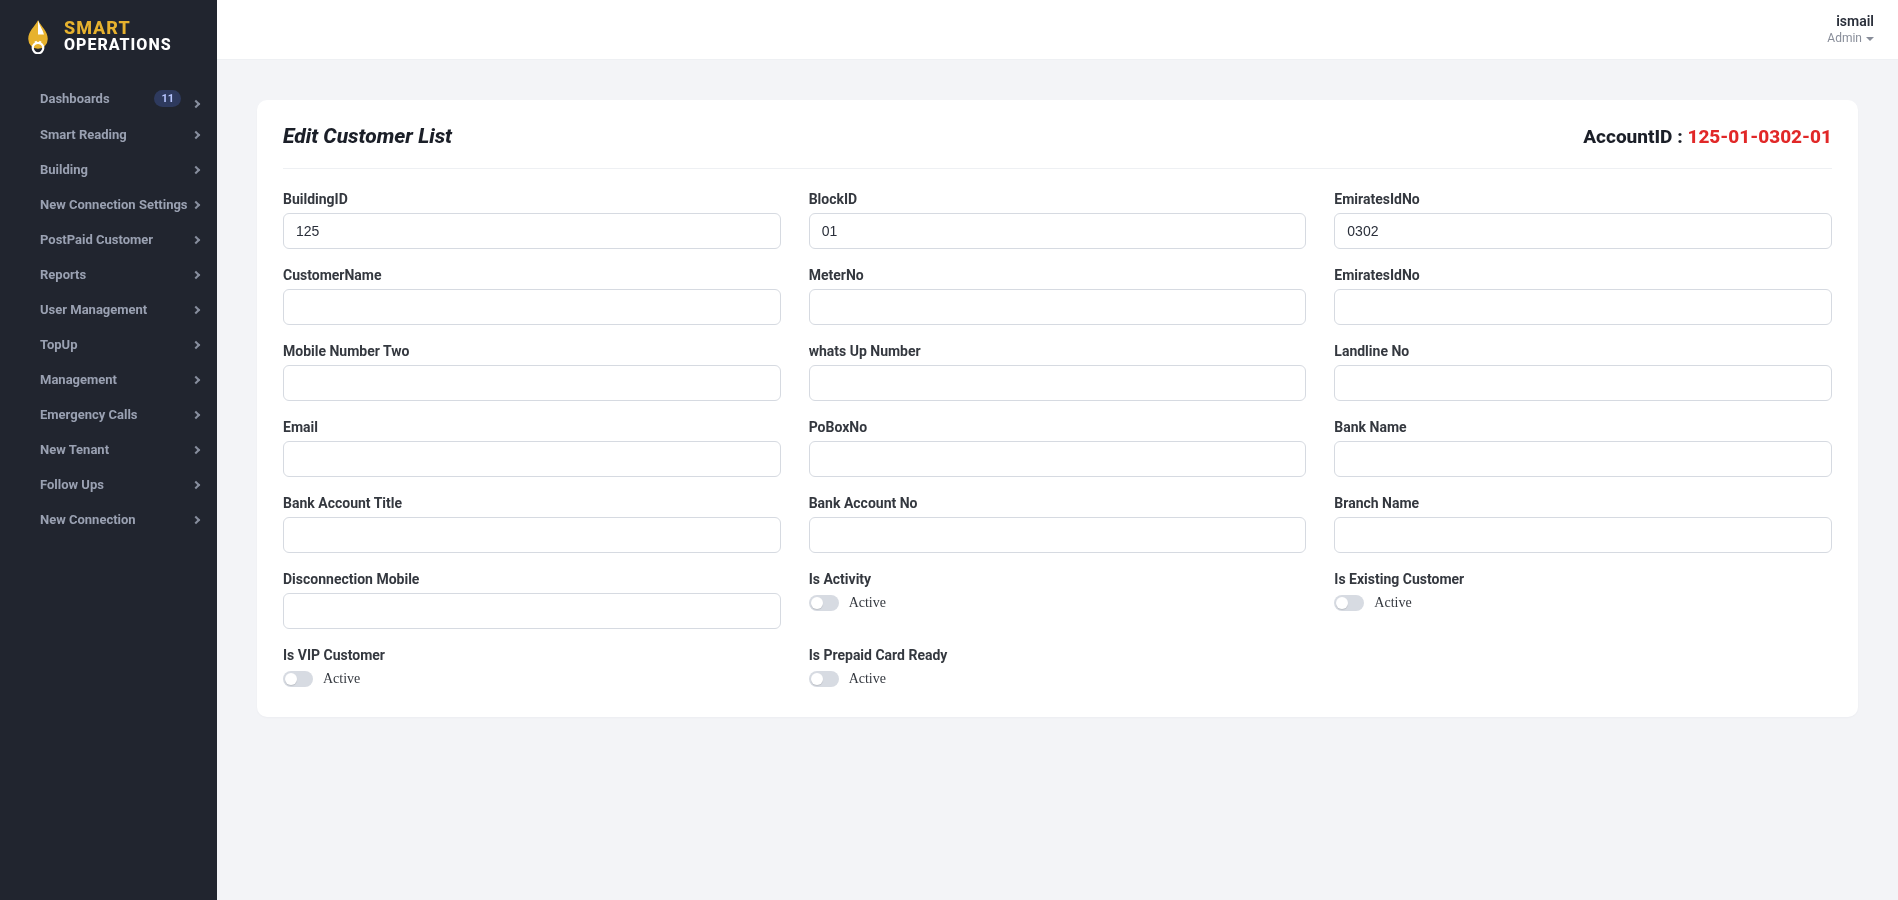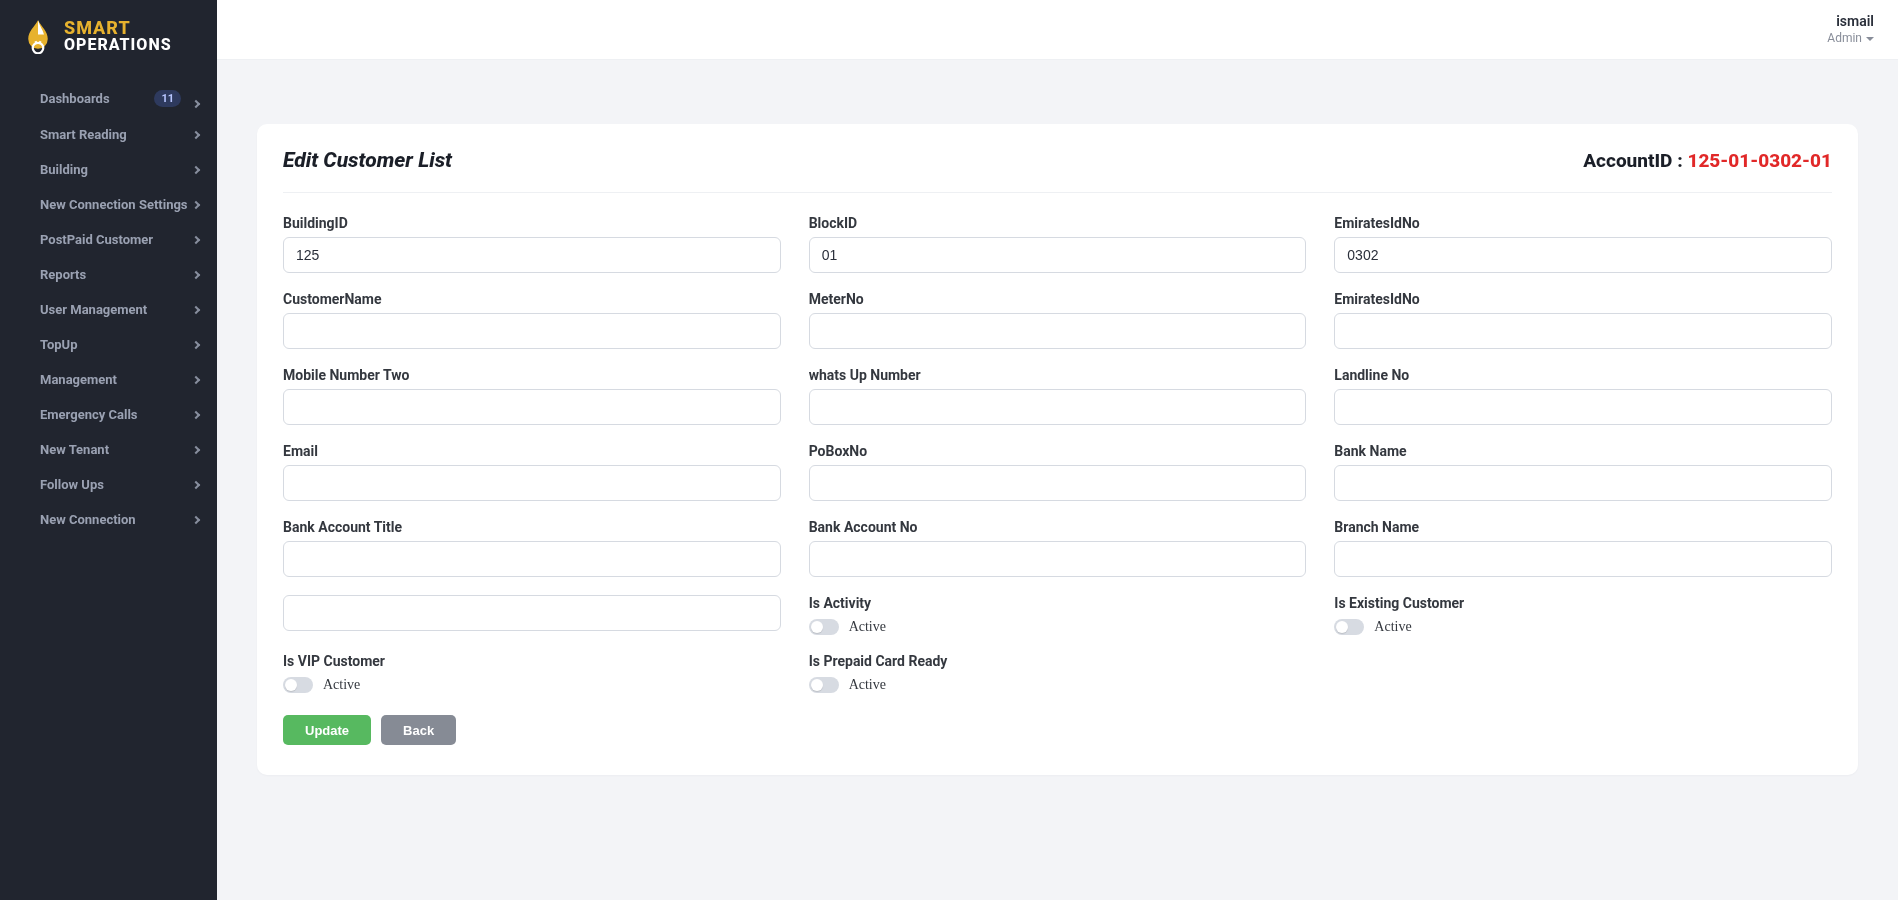--- a/index.html
+++ b/index.html
@@ -42,21 +42,21 @@
     width:6px; height:6px; border-right:2px solid currentColor; border-top:2px solid currentColor;
     transform: rotate(45deg);
     opacity:.85;
   }
   .badge {
     background:#2e3a5e; color:#b8c6ff; font-size:11px; font-weight:700;
     padding:2px 7px; border-radius:10px;
   }
 
   
-  .main { flex:1; display:flex; flex-direction:column;gap:24px; }
+  .main { flex:1; display:flex; flex-direction:column; }
 
   .topbar {
     background:#fff; height:60px; display:flex; align-items:center; justify-content:flex-end;
     padding: 0 24px; border-bottom:1px solid #eef0f3;
   }
   .user-block { text-align:right; line-height:1.15; cursor:pointer; }
   .user-name { font-weight:600; font-size:14px; color:#2a2f3a; }
   .user-role { font-size:12px; color:#888d99; display:inline-flex; align-items:center; gap:4px; justify-content:flex-end; }
   .user-role .caret {
     width:0;height:0;border-left:4px solid transparent;border-right:4px solid transparent;border-top:4px solid #888d99;
@@ -296,20 +296,21 @@
           <div class="field">
             <label>Bank Account No</label>
             <input type="text" value="" style="">
           </div>
 
           <div class="field">
             <label>Branch Name</label>
             <input type="text" value="" style="">
           </div>
           <div class="field">
+            <label>Disconnection Mobile</label>
             <input type="text" value="" style="">
           </div>
           <div class="field">
             <label>Is Activity</label>
             <div class="toggle-row">
               <span class="toggle">
                   <span class="knob"></span>
                 </span>
               <span class="toggle-label">Active</span>
             </div>
@@ -338,22 +339,18 @@
             <div class="toggle-row">
               <span class="toggle">
                   <span class="knob"></span>
                 </span>
               <span class="toggle-label">Active</span>
             </div>
           </div>
 
         </div>
 
-        <div class="actions">
-          <button class="btn btn-primary">Update</button>
-          <button class="btn btn-secondary">Back</button>
-        </div>
 
       </div>
     </div>
   </main>
 
 </div>
 
 </body></html>

